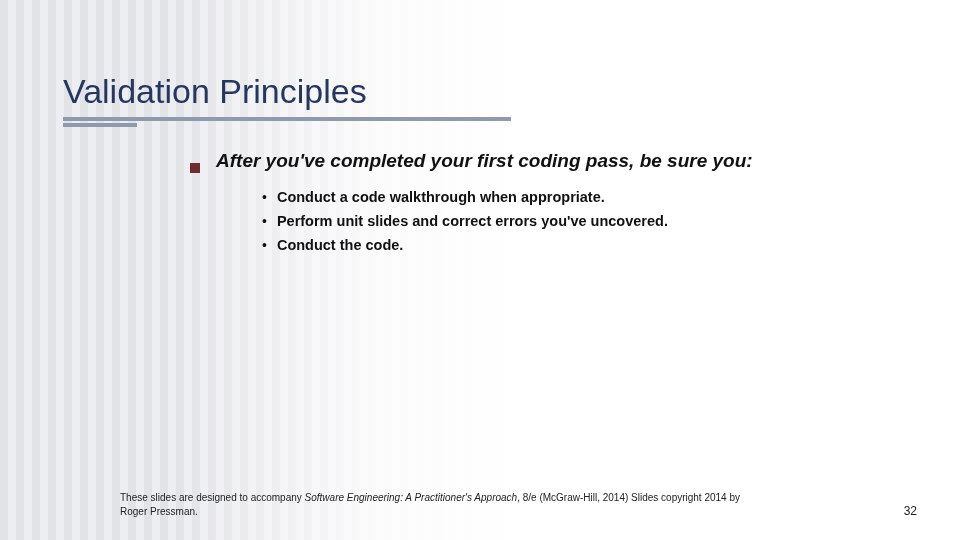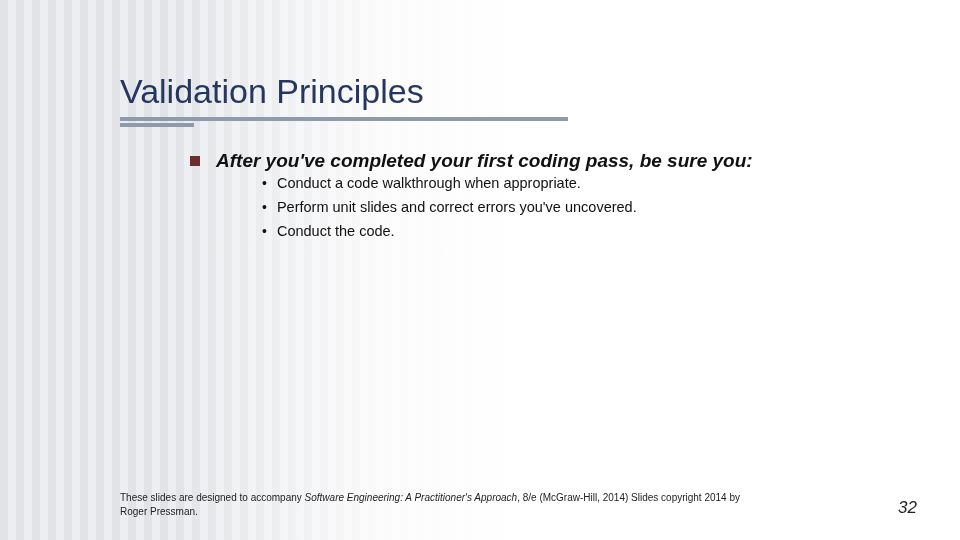--- a/index.html
+++ b/index.html
@@ -34,21 +34,21 @@
       rgba(255,255,255,1) 55%,
       rgba(255,255,255,1) 100%);
     pointer-events: none;
   }
   .content {
     position: relative;
     z-index: 2;
   }
   .title-block {
     padding-top: 72px;
-    padding-left: 120px;
+    padding-left: 63px;
   }
   .title {
     font-size: 34px;
     color: #25375f;
     font-weight: 400;
     margin: 0 0 6px 0;
   }
   .title-underline {
     height: 4px;
     width: 448px;
@@ -60,22 +60,23 @@
     width: 74px;
     background: #8f9aac;
   }
   .body-block {
     padding-top: 22px;
     padding-left: 190px;
     padding-right: 30px;
   }
   .main-item {
     display: flex;
-    align-items: flex-start;
+    align-items: flex-end;
     gap: 16px;
+    margin-bottom: 14px;
   }
   .square-bullet {
     width: 10px;
     height: 10px;
     background: #6b2d2d;
     flex: 0 0 auto;
     margin-top: 7px;
   }
   .main-text {
     font-size: 19px;
@@ -95,20 +96,21 @@
   }
   .dot-bullet {
     font-size: 14px;
     line-height: 20px;
     color: #111;
   }
   .sub-text {
     font-size: 14.5px;
     color: #111;
     line-height: 20px;
+    font-weight: bold;
   }
   .footer {
     position: absolute;
     left: 120px;
     bottom: 22px;
     right: 43px;
     z-index: 2;
     display: flex;
     justify-content: space-between;
     align-items: flex-end;
@@ -116,23 +118,22 @@
   .footer-text {
     font-size: 10px;
     color: #222;
     line-height: 1.35;
     max-width: 640px;
   }
   .footer-text .ital {
     font-style: italic;
   }
   .page-num {
-    font-size: 17px;
+    font-size: 12px;
     color: #222;
-    font-style: italic;
   }
 </style>
 </head>
 <body>
 
 <div class="slide">
   <div class="content">
 
     <div class="title-block">
       <h1 class="title">Validation Principles</h1>

